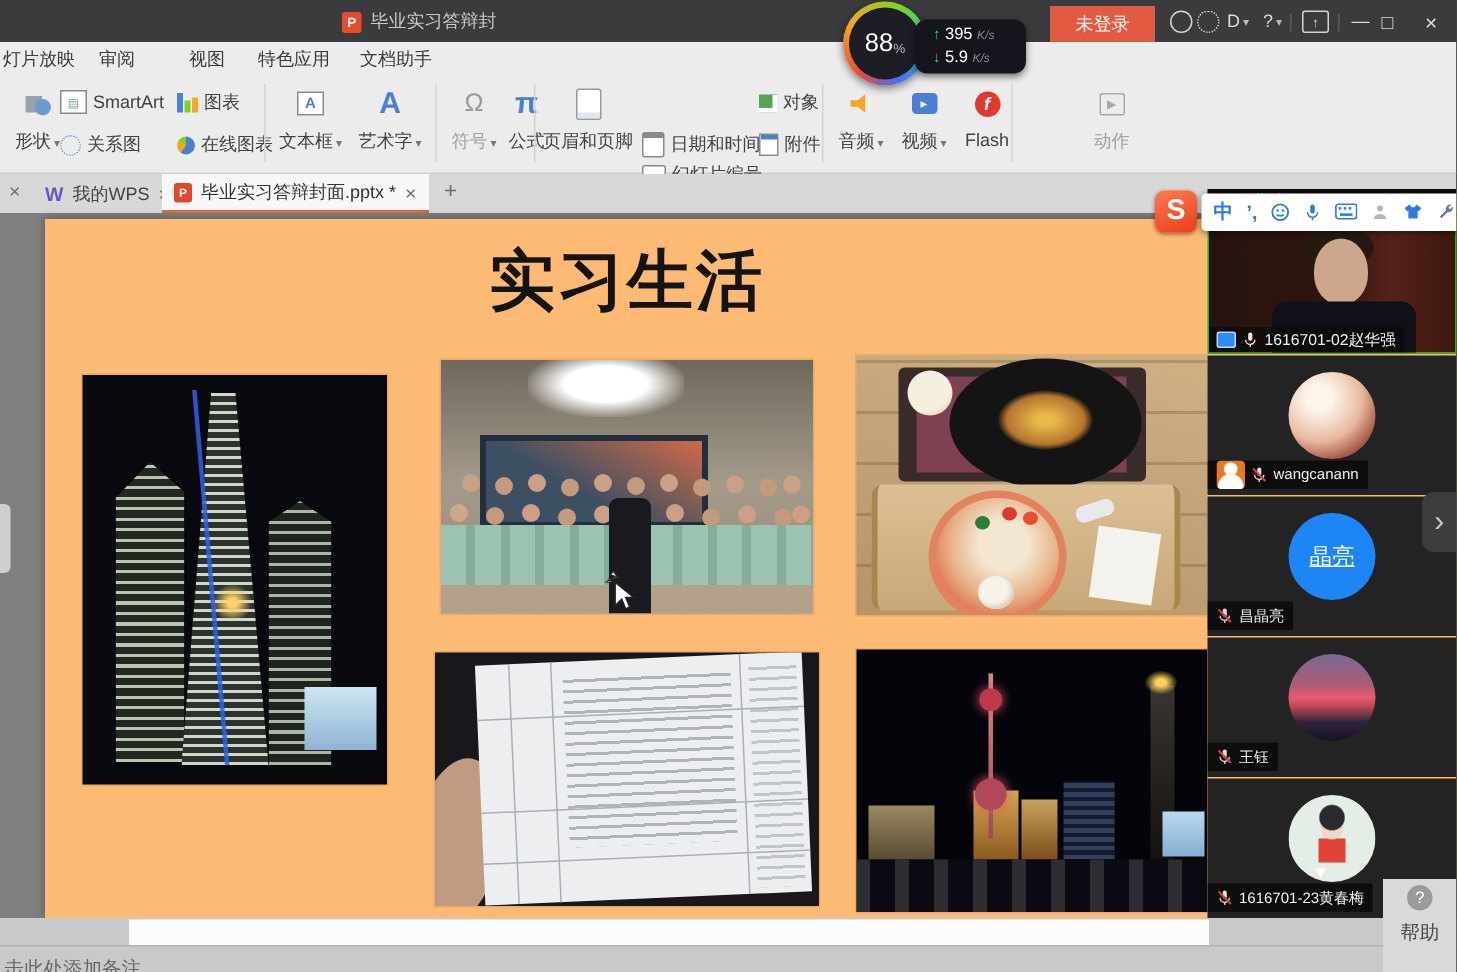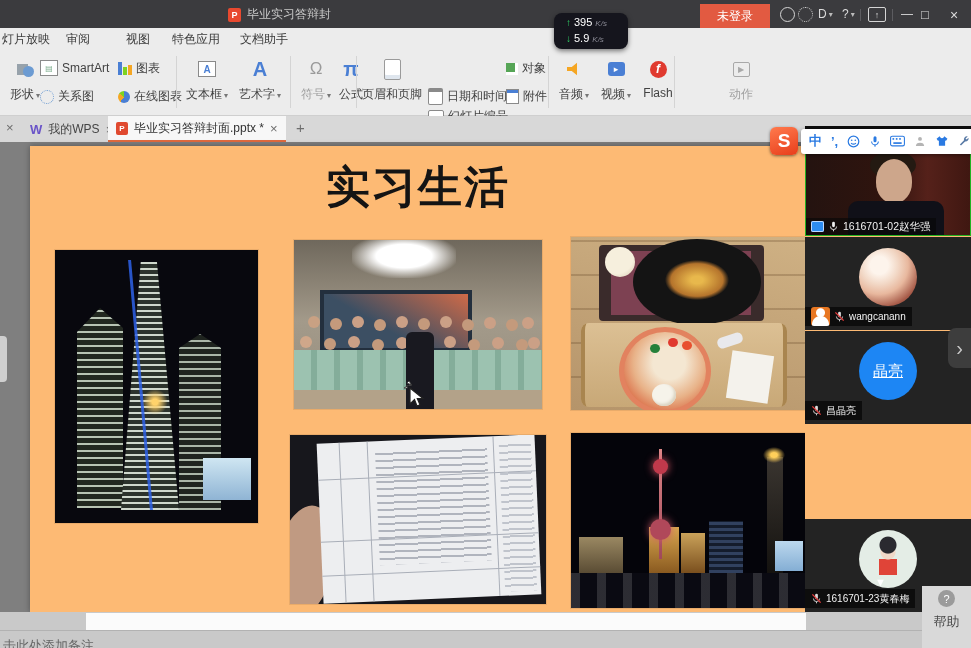--- a/index.html
+++ b/index.html
@@ -166,20 +166,26 @@
   <span class="abs wsep" style="left:860px;"></span>
   <span class="abs wicon" style="left:868px;">
     <span class="boxup">↑</span>
     </span>
   <span class="abs wsep" style="left:892px;"></span>
   <span class="abs wicon" style="left:901px;">—</span>
   <span class="abs wicon" style="left:921px;font-size:13px;">□</span>
   <span class="abs wicon" style="left:950px;font-size:14px;">×</span>
 
   <div class="abs gauge-wrap">
+    <div class="gauge">
+      <div class="gauge-in">
+        <span>88</span>
+        <small>%</small>
+      </div>
+    </div>
     <div class="pill">
       <div class="row">
         <span class="arr">↑</span>
         <span>395</span>
         <span class="unit">K/s</span>
       </div>
       <div class="row">
         <span class="arr">↓</span>
         <span>5.9</span>
         <span class="unit">K/s</span>
@@ -455,20 +461,32 @@
         <svg width="11" height="11" viewBox="0 0 16 16">
           <rect x="6" y="1" width="4" height="8" rx="2" fill="#ddd"></rect>
           <path d="M3.5 8a4.5 4.5 0 0 0 9 0" stroke="#ddd" fill="none" stroke-width="1.3"></path>
           <line x1="8" y1="12.5" x2="8" y2="15" stroke="#ddd" stroke-width="1.3"></line>
           <line x1="2" y1="2" x2="14" y2="14" stroke="#e33a3a" stroke-width="2"></line>
         </svg>
         <span>昌晶亮</span>
       </div>
     </div>
 
+    <div class="tile" style="top:299px;">
+      <div class="av av-sunset"></div>
+      <div class="tlabel">
+        <svg width="11" height="11" viewBox="0 0 16 16">
+          <rect x="6" y="1" width="4" height="8" rx="2" fill="#ddd"></rect>
+          <path d="M3.5 8a4.5 4.5 0 0 0 9 0" stroke="#ddd" fill="none" stroke-width="1.3"></path>
+          <line x1="8" y1="12.5" x2="8" y2="15" stroke="#ddd" stroke-width="1.3"></line>
+          <line x1="2" y1="2" x2="14" y2="14" stroke="#e33a3a" stroke-width="2"></line>
+        </svg>
+        <span>王钰</span>
+      </div>
+    </div>
 
     <div class="tile" style="top:393px;height:93px;">
       <div class="av av-cartoon"></div>
       <span class="tri" style="bottom:24px;">▼</span>
       <div class="tlabel">
         <svg width="11" height="11" viewBox="0 0 16 16">
           <rect x="6" y="1" width="4" height="8" rx="2" fill="#ddd"></rect>
           <path d="M3.5 8a4.5 4.5 0 0 0 9 0" stroke="#ddd" fill="none" stroke-width="1.3"></path>
           <line x1="8" y1="12.5" x2="8" y2="15" stroke="#ddd" stroke-width="1.3"></line>
           <line x1="2" y1="2" x2="14" y2="14" stroke="#e33a3a" stroke-width="2"></line>

